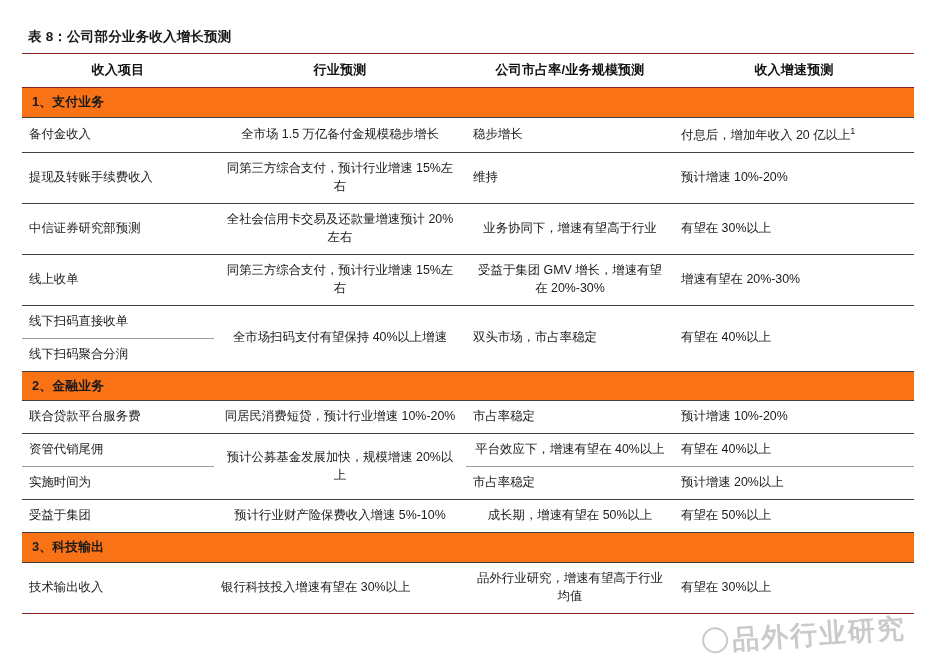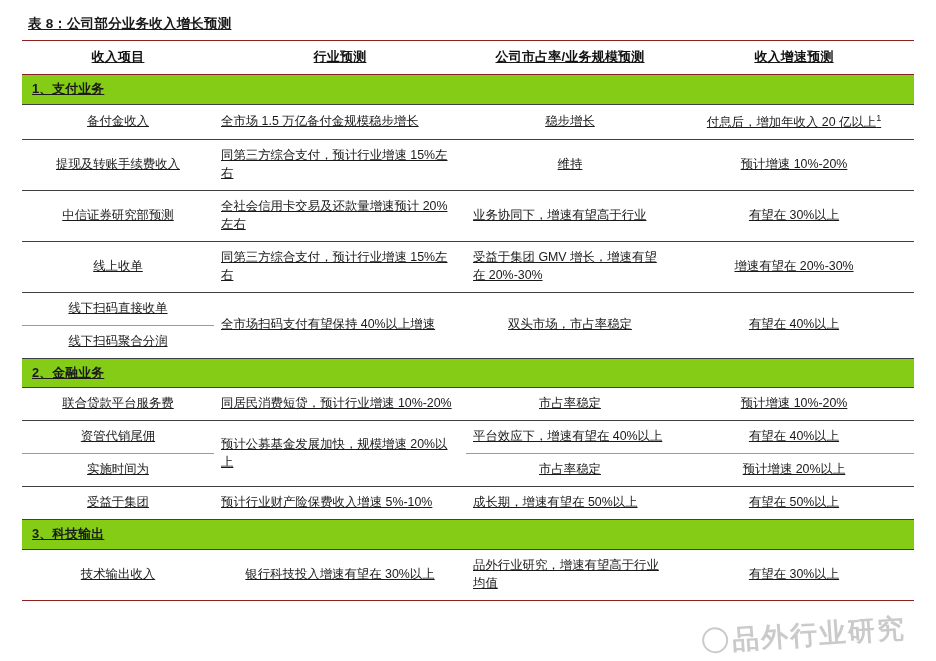--- a/index.html
+++ b/index.html
@@ -8,21 +8,21 @@
     background: #ffffff;
   }
   body {
     width: 936px; height: 661px;
     font-family: "Liberation Sans", "DejaVu Sans", sans-serif;
     color: #1a1a1a;
     position: relative;
     overflow: hidden;
   }
 
-  .page { padding: 3px 22px; position: relative; height: 100%; text-decoration: underline; }
+  .page { padding: 16px 22px; position: relative; height: 100%; }
 
   
   .table-title {
     font-size: 13.5px;
     font-weight: bold;
     color: #1a1a1a;
     padding: 12px 6px 7px 6px;
     letter-spacing: .2px;
   }
 
@@ -51,26 +51,26 @@
   }
 
   tbody td {
     padding: 7px 7px;
     vertical-align: middle;
     border-bottom: 1px solid #3f3f3f;
     line-height: 1.45;
     color: #1a1a1a;
   }
 
-  td.ctr  { text-align: center; }
-  td.left { text-align: left; }
+  td.ctr  { text-align: left; }
+  td.left { text-align: center; }
 
   
   tr.section td {
-    background: #84cc16;
+    background: #f97316;
     font-weight: bold;
     font-size: 12.8px;
     padding: 5px 7px 5px 10px;
     border-bottom: 1px solid #3f3f3f;
     letter-spacing: .2px;
   }
 
   
   td.span { border-bottom: 1px solid #3f3f3f; }
   td.thin { border-bottom: 1px solid #9a9a9a; }

